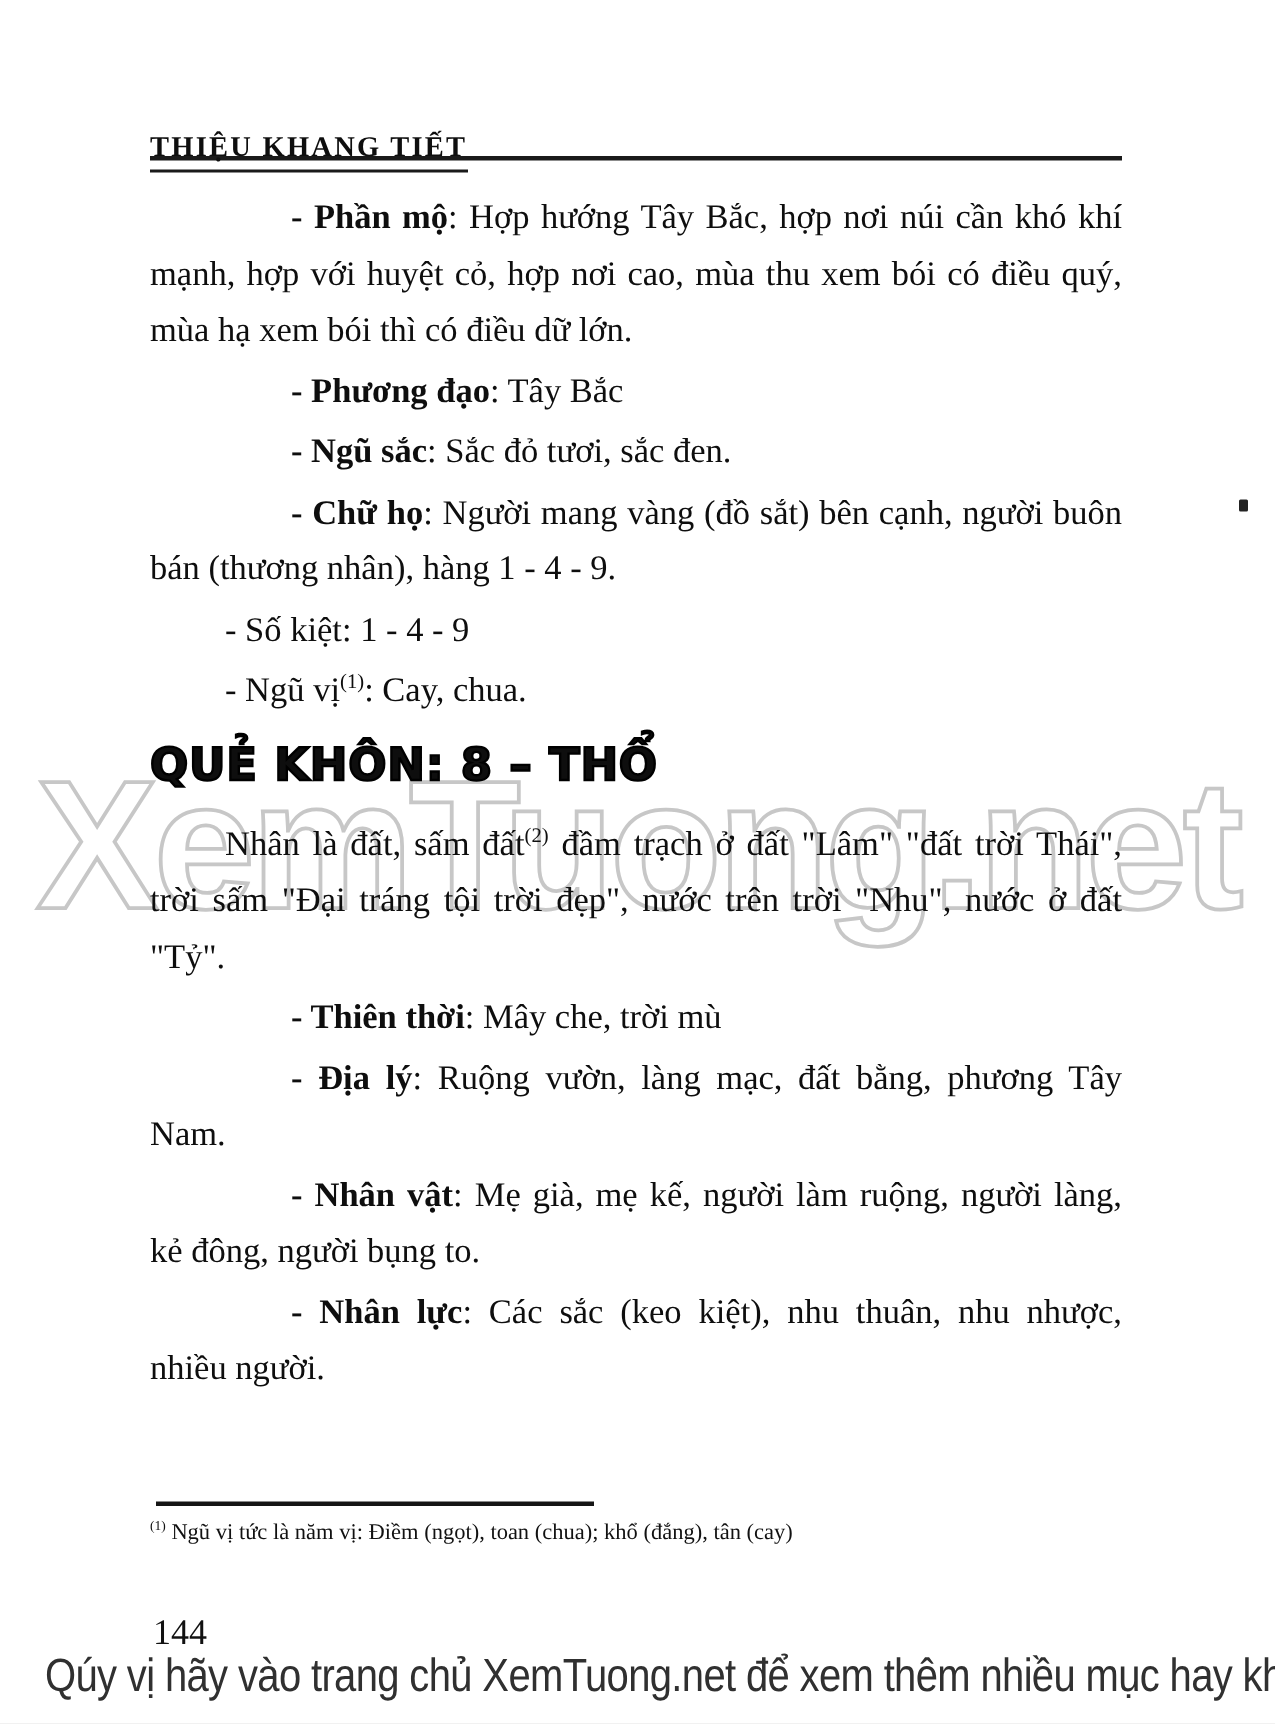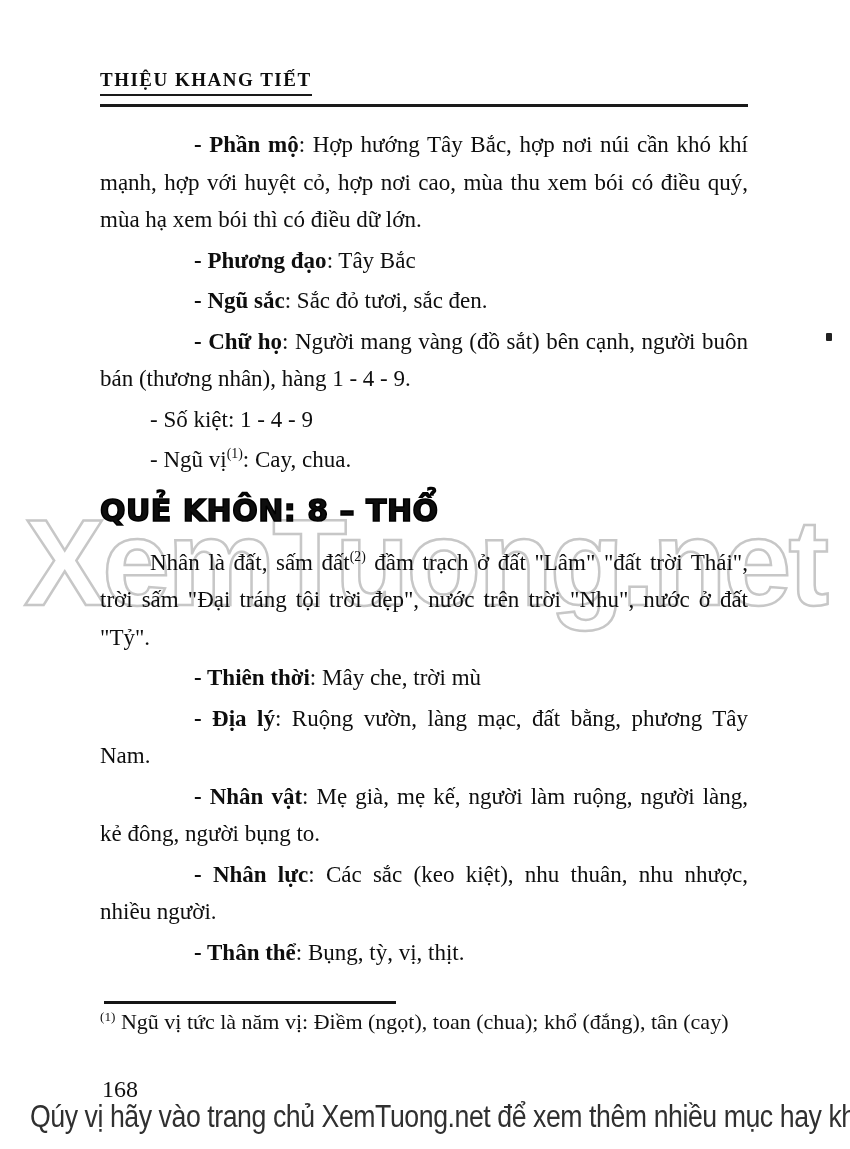--- a/index.html
+++ b/index.html
@@ -10,21 +10,21 @@
     background: #ffffff;
     overflow: hidden;
     font-family: "Liberation Serif", serif;
     color: #0e0e0e;
     margin: 0 auto;
   }
   
   .running-header {
     position: absolute;
     left: 100px;
-    top: 69px;
+    top: 88px;
     z-index: 2;
     font-size: 19px;
     font-weight: bold;
     letter-spacing: 1.5px;
     border-bottom: 2px solid #1a1a1a;
     padding-bottom: 3px;
   }
   .header-rule {
     position: absolute;
     left: 100px;
@@ -88,21 +88,21 @@
     width: 292px;
     height: 3px;
     background: #151515;
     z-index: 1;
   }
   .footnotes {
     position: absolute;
     left: 100px;
     top: 1008px;
     width: 650px;
-    font-size: 22px;
+    font-size: 15px;
     line-height: 28px;
     color: #111;
     z-index: 1;
   }
   .footnote-line { margin: 0; }
   .page-number {
     position: absolute;
     left: 102px;
     top: 1076px;
     font-size: 24px;
@@ -165,27 +165,26 @@
     <p class="para"><span>Nhân là đất, sấm đất</span><sup>(2)</sup><span> đầm trạch ở đất "Lâm" "đất trời Thái", trời sấm "Đại tráng tội trời đẹp", nước trên trời "Nhu", nước ở đất "Tỷ".</span></p>
 
     <p class="para"><span class="label-bold">- Thiên thời</span><span>: Mây che, trời mù</span></p>
 
     <p class="para"><span class="label-bold">- Địa lý</span><span>: Ruộng vườn, làng mạc, đất bằng, phương Tây Nam.</span></p>
 
     <p class="para"><span class="label-bold">- Nhân vật</span><span>: Mẹ già, mẹ kế, người làm ruộng, người làng, kẻ đông, người bụng to.</span></p>
 
     <p class="para"><span class="label-bold">- Nhân lực</span><span>: Các sắc (keo kiệt), nhu thuân, nhu nhược, nhiều người.</span></p>
 
-    <p class="para"><span class="label-bold">- Thân thể</span><span>: Bụng, tỳ, vị, thịt.</span></p>
 
   </div>
 
   <div class="fn-rule"></div>
 
   <div class="footnotes">
     <p class="footnote-line"><sup>(1)</sup><span> Ngũ vị tức là năm vị: Điềm (ngọt), toan (chua); khổ (đắng), tân (cay)</span></p>
   </div>
 
-  <div class="page-number">168</div>
+  <div class="page-number">144</div>
 
   <div class="footer-promo"><span>Qúy vị hãy vào trang chủ </span><span>XemTuong.net</span><span> để xem thêm nhiều mục hay khác</span></div>
 
 </div>
 
 </body></html>

